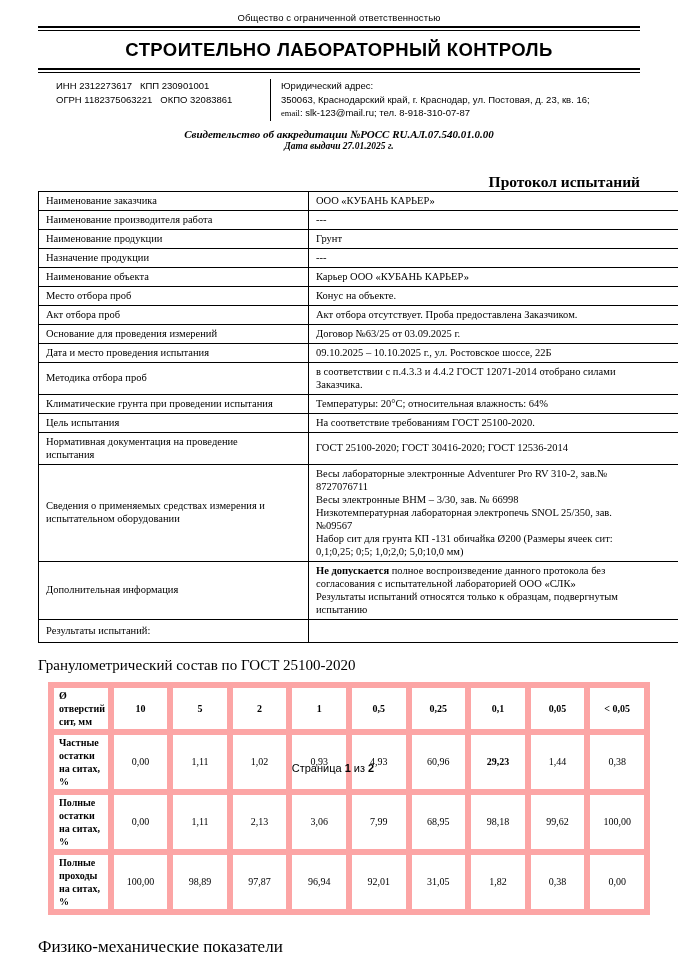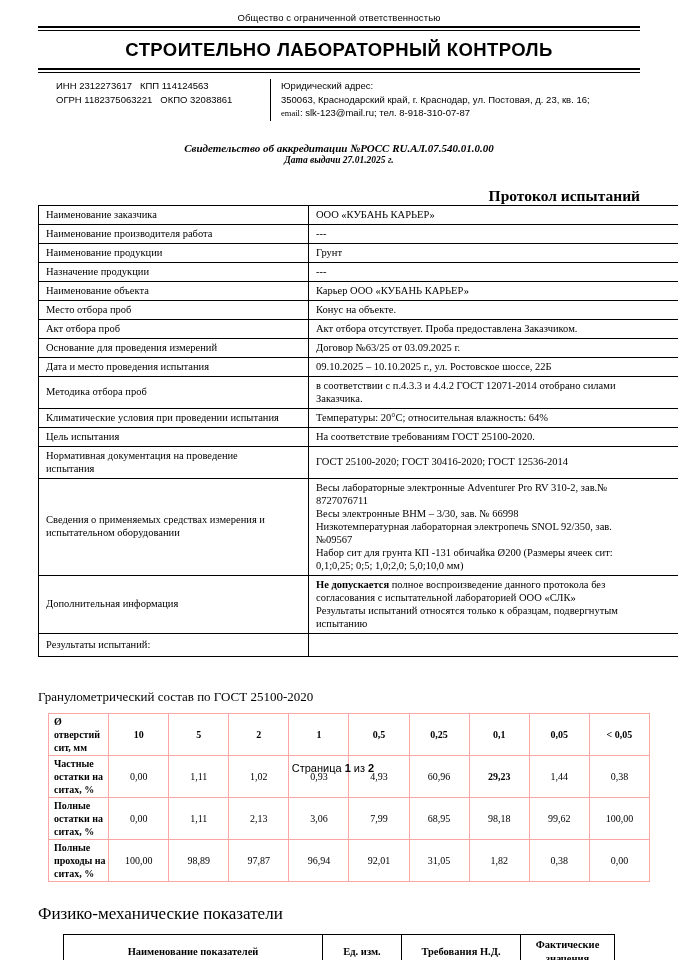--- a/index.html
+++ b/index.html
@@ -84,21 +84,20 @@
     font-size: 8.5px;
   }
 
   .accred {
     text-align: center;
     font-style: italic;
     font-weight: bold;
     font-size: 11px;
     padding-top: 6px;
     line-height: 14px;
-    margin-top: 14px;
   }
   .accred-date {
     text-align: center;
     font-style: italic;
     font-weight: bold;
     font-size: 9.5px;
     padding-top: 0px;
   }
 
   .proto-title {
@@ -130,38 +129,38 @@
     line-height: 13px;
   }
   table.main td.label { width: 242px; }
   table.main td.value { width: 360px; }
   td.value .line { display: block; }
 
   .results-row td { height: 17px; }
 
   
   .section-cap {
-    font-size: 13px;
-    padding: 32px 0 8px 0;
+    font-size: 15px;
+    padding: 14px 0 8px 0;
   }
   .section-cap2 {
     font-size: 17px;
     padding: 22px 0 10px 0;
   }
 
   
   table.gran {
     border-collapse: collapse;
     table-layout: fixed;
     width: 602px;
     font-size: 10px;
     margin-left: 10px;
   }
   table.gran th, table.gran td {
-    border: 1px solid #fca5a5;
+    border: 6px solid #fca5a5;
     text-align: center;
     padding: 1px 2px;
     line-height: 13px;
     height: 14px;
   }
   table.gran th.rowhdr, table.gran td.rowhdr {
     text-align: left;
     font-weight: bold;
     padding-left: 5px;
   }
@@ -202,21 +201,21 @@
 <div class="page">
   <div class="inner">
 
     <div>
       <div class="lh-sub">Общество с ограниченной ответственностью</div>
       <div class="rule-double"></div>
       <div class="lh-title">СТРОИТЕЛЬНО ЛАБОРАТОРНЫЙ КОНТРОЛЬ</div>
       <div class="rule-double2"></div>
 
       <div class="lh-info">
-        <div class="lh-left">ИНН 2312273617   КПП 114124563
+        <div class="lh-left">ИНН 2312273617   КПП 230901001
 ОГРН 1182375063221   ОКПО 32083861</div>
         <div class="lh-div"></div>
         <div class="lh-right">
           <div>Юридический адрес:</div>
           <div>350063, Краснодарский край, г. Краснодар, ул. Постовая, д. 23, кв. 16;</div>
           <div><span class="em">email</span><span>: slk-123@mail.ru; тел. 8-918-310-07-87</span></div>
         </div>
       </div>
 
       <div class="accred">Свидетельство об аккредитации №РОСС RU.АЛ.07.540.01.0.00</div>
@@ -282,21 +281,21 @@
             </td>
           </tr>
           <tr>
             <td class="label">Методика отбора проб</td>
             <td class="value">
               <span class="line">в соответствии с п.4.3.3 и 4.4.2 ГОСТ 12071-2014 отобрано силами</span>
               <span class="line">Заказчика.</span>
             </td>
           </tr>
           <tr>
-            <td class="label">Климатические условия при проведении испытания</td>
+            <td class="label">Климатические грунта при проведении испытания</td>
             <td class="value">
               <span class="line">Температуры: 20°C; относительная влажность: 64%</span>
             </td>
           </tr>
           <tr>
             <td class="label">Цель испытания</td>
             <td class="value">
               <span class="line">На соответствие требованиям ГОСТ 25100-2020.</span>
             </td>
           </tr>
@@ -305,21 +304,21 @@
             <td class="value">
               <span class="line">ГОСТ 25100-2020; ГОСТ 30416-2020; ГОСТ 12536-2014</span>
             </td>
           </tr>
           <tr>
             <td class="label">Сведения о применяемых средствах измерения и испытательном оборудовании</td>
             <td class="value">
               <span class="line">Весы лабораторные электронные Adventurer Pro RV 310-2, зав.№</span>
               <span class="line">8727076711</span>
               <span class="line">Весы электронные ВНМ – 3/30, зав. № 66998</span>
-              <span class="line">Низкотемпературная лабораторная электропечь SNOL 92/350, зав.</span>
+              <span class="line">Низкотемпературная лабораторная электропечь SNOL 25/350, зав.</span>
               <span class="line">№09567</span>
               <span class="line">Набор сит для грунта КП -131 обичайка Ø200 (Размеры ячеек сит:</span>
               <span class="line">0,1;0,25; 0;5; 1,0;2,0; 5,0;10,0 мм)</span>
             </td>
           </tr>
           <tr>
             <td class="label">Дополнительная информация</td>
             <td class="value">
               <span class="line"><b>Не допускается</b><span> полное воспроизведение данного протокола без</span></span>
               <span class="line">согласования с испытательной лабораторией ООО «СЛК»</span>

